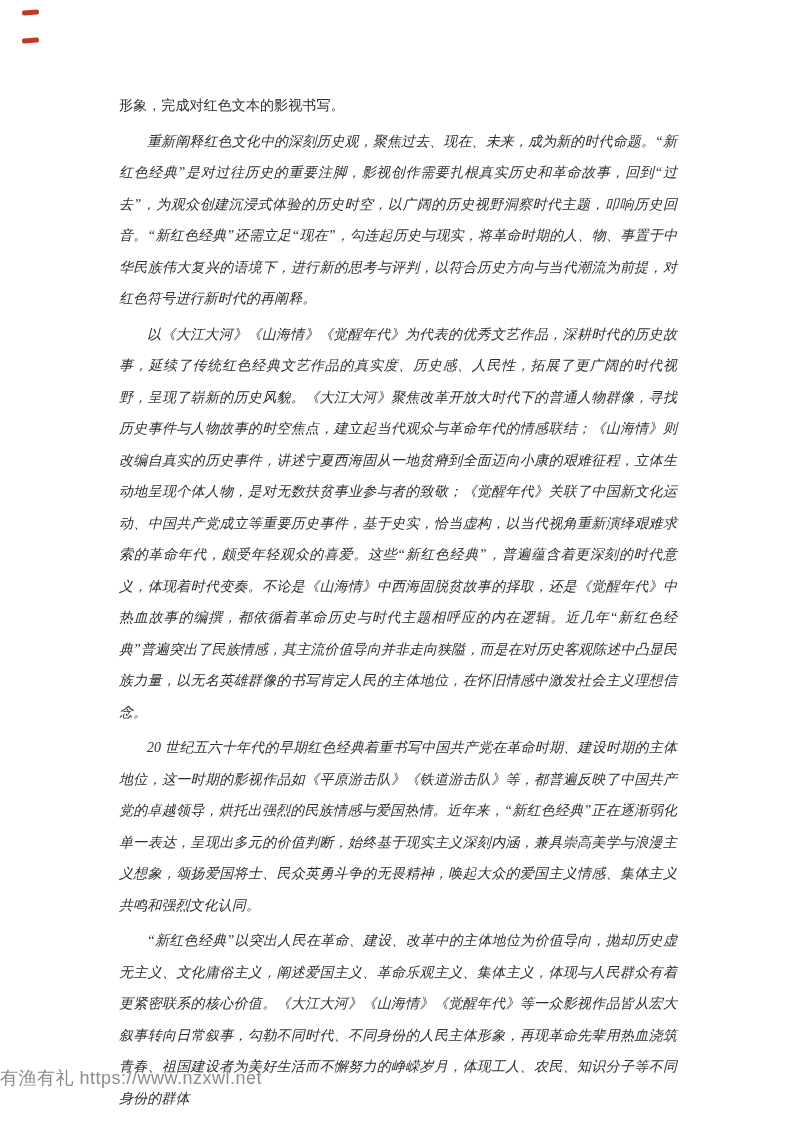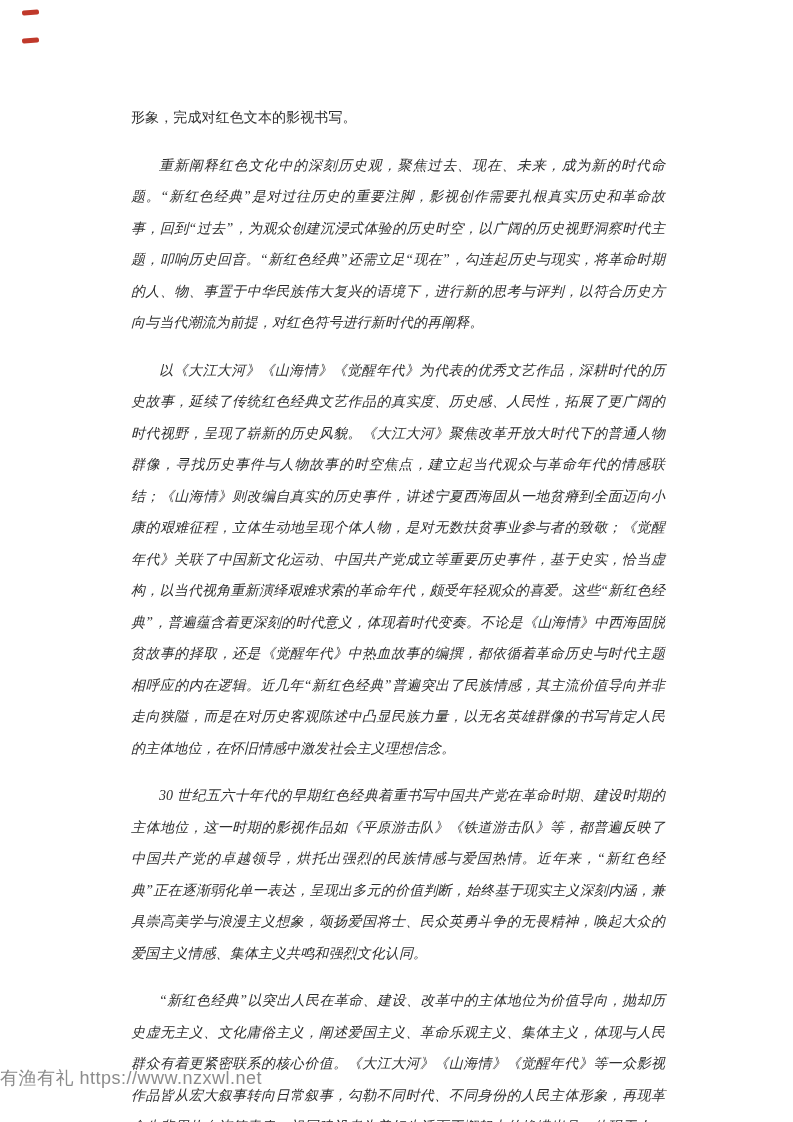--- a/index.html
+++ b/index.html
@@ -20,21 +20,21 @@
     left: 115px;
     top: 86px;
     width: 566px;
     color: #2e2e2e;
     font-size: 14px;
     line-height: 31.5px;
     letter-spacing: 0.1px;
     text-align: justify;
   }
   .text-block p {
-    margin: 16px;
+    margin: 4px;
     padding: 0;
   }
   .text-block p.indent {
     text-indent: 2em;
     font-style: italic;
   }
   .red-mark {
     position: absolute;
     left: 22px;
     width: 17px;
@@ -63,19 +63,19 @@
 
 <div class="page">
 
   <span class="red-mark mark-1"></span>
   <span class="red-mark mark-2"></span>
 
   <div class="text-block">
     <p>形象，完成对红色文本的影视书写。</p>
     <p class="indent">重新阐释红色文化中的深刻历史观，聚焦过去、现在、未来，成为新的时代命题。“新红色经典”是对过往历史的重要注脚，影视创作需要扎根真实历史和革命故事，回到“过去”，为观众创建沉浸式体验的历史时空，以广阔的历史视野洞察时代主题，叩响历史回音。“新红色经典”还需立足“现在”，勾连起历史与现实，将革命时期的人、物、事置于中华民族伟大复兴的语境下，进行新的思考与评判，以符合历史方向与当代潮流为前提，对红色符号进行新时代的再阐释。</p>
     <p class="indent">以《大江大河》《山海情》《觉醒年代》为代表的优秀文艺作品，深耕时代的历史故事，延续了传统红色经典文艺作品的真实度、历史感、人民性，拓展了更广阔的时代视野，呈现了崭新的历史风貌。《大江大河》聚焦改革开放大时代下的普通人物群像，寻找历史事件与人物故事的时空焦点，建立起当代观众与革命年代的情感联结；《山海情》则改编自真实的历史事件，讲述宁夏西海固从一地贫瘠到全面迈向小康的艰难征程，立体生动地呈现个体人物，是对无数扶贫事业参与者的致敬；《觉醒年代》关联了中国新文化运动、中国共产党成立等重要历史事件，基于史实，恰当虚构，以当代视角重新演绎艰难求索的革命年代，颇受年轻观众的喜爱。这些“新红色经典”，普遍蕴含着更深刻的时代意义，体现着时代变奏。不论是《山海情》中西海固脱贫故事的择取，还是《觉醒年代》中热血故事的编撰，都依循着革命历史与时代主题相呼应的内在逻辑。近几年“新红色经典”普遍突出了民族情感，其主流价值导向并非走向狭隘，而是在对历史客观陈述中凸显民族力量，以无名英雄群像的书写肯定人民的主体地位，在怀旧情感中激发社会主义理想信念。</p>
-    <p class="indent">30 世纪五六十年代的早期红色经典着重书写中国共产党在革命时期、建设时期的主体地位，这一时期的影视作品如《平原游击队》《铁道游击队》等，都普遍反映了中国共产党的卓越领导，烘托出强烈的民族情感与爱国热情。近年来，“新红色经典”正在逐渐弱化单一表达，呈现出多元的价值判断，始终基于现实主义深刻内涵，兼具崇高美学与浪漫主义想象，颂扬爱国将士、民众英勇斗争的无畏精神，唤起大众的爱国主义情感、集体主义共鸣和强烈文化认同。</p>
+    <p class="indent">20 世纪五六十年代的早期红色经典着重书写中国共产党在革命时期、建设时期的主体地位，这一时期的影视作品如《平原游击队》《铁道游击队》等，都普遍反映了中国共产党的卓越领导，烘托出强烈的民族情感与爱国热情。近年来，“新红色经典”正在逐渐弱化单一表达，呈现出多元的价值判断，始终基于现实主义深刻内涵，兼具崇高美学与浪漫主义想象，颂扬爱国将士、民众英勇斗争的无畏精神，唤起大众的爱国主义情感、集体主义共鸣和强烈文化认同。</p>
     <p class="indent">“新红色经典”以突出人民在革命、建设、改革中的主体地位为价值导向，抛却历史虚无主义、文化庸俗主义，阐述爱国主义、革命乐观主义、集体主义，体现与人民群众有着更紧密联系的核心价值。《大江大河》《山海情》《觉醒年代》等一众影视作品皆从宏大叙事转向日常叙事，勾勒不同时代、不同身份的人民主体形象，再现革命先辈用热血浇筑青春、祖国建设者为美好生活而不懈努力的峥嵘岁月，体现工人、农民、知识分子等不同身份的群体</p>
   </div>
 
   <div class="watermark">有渔有礼 https://www.nzxwl.net</div>
 
 </div>
 
 </body></html>

